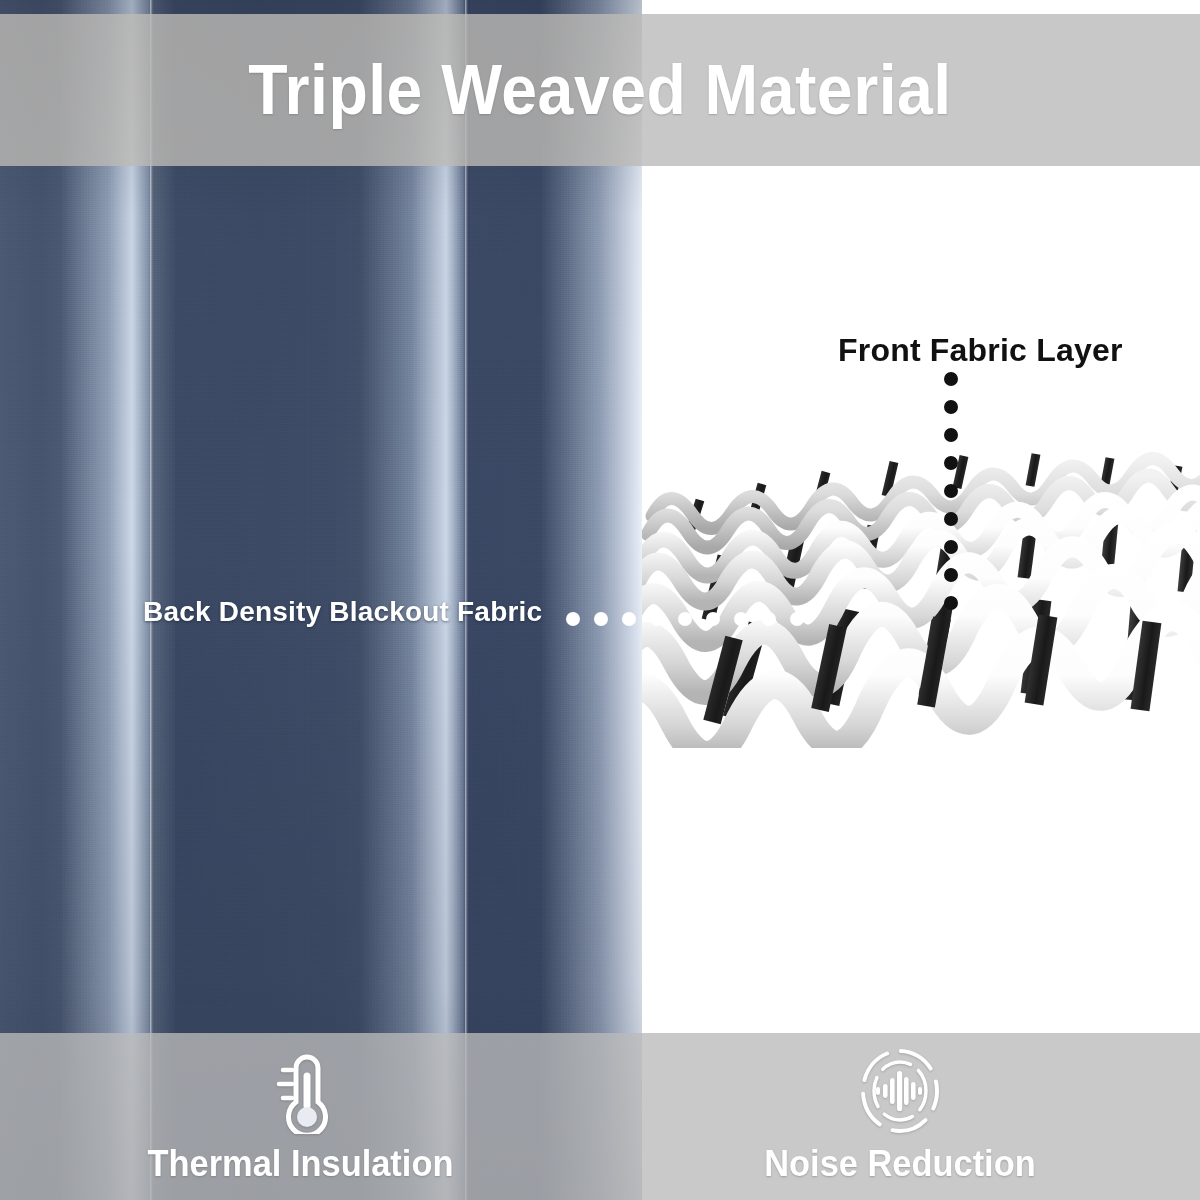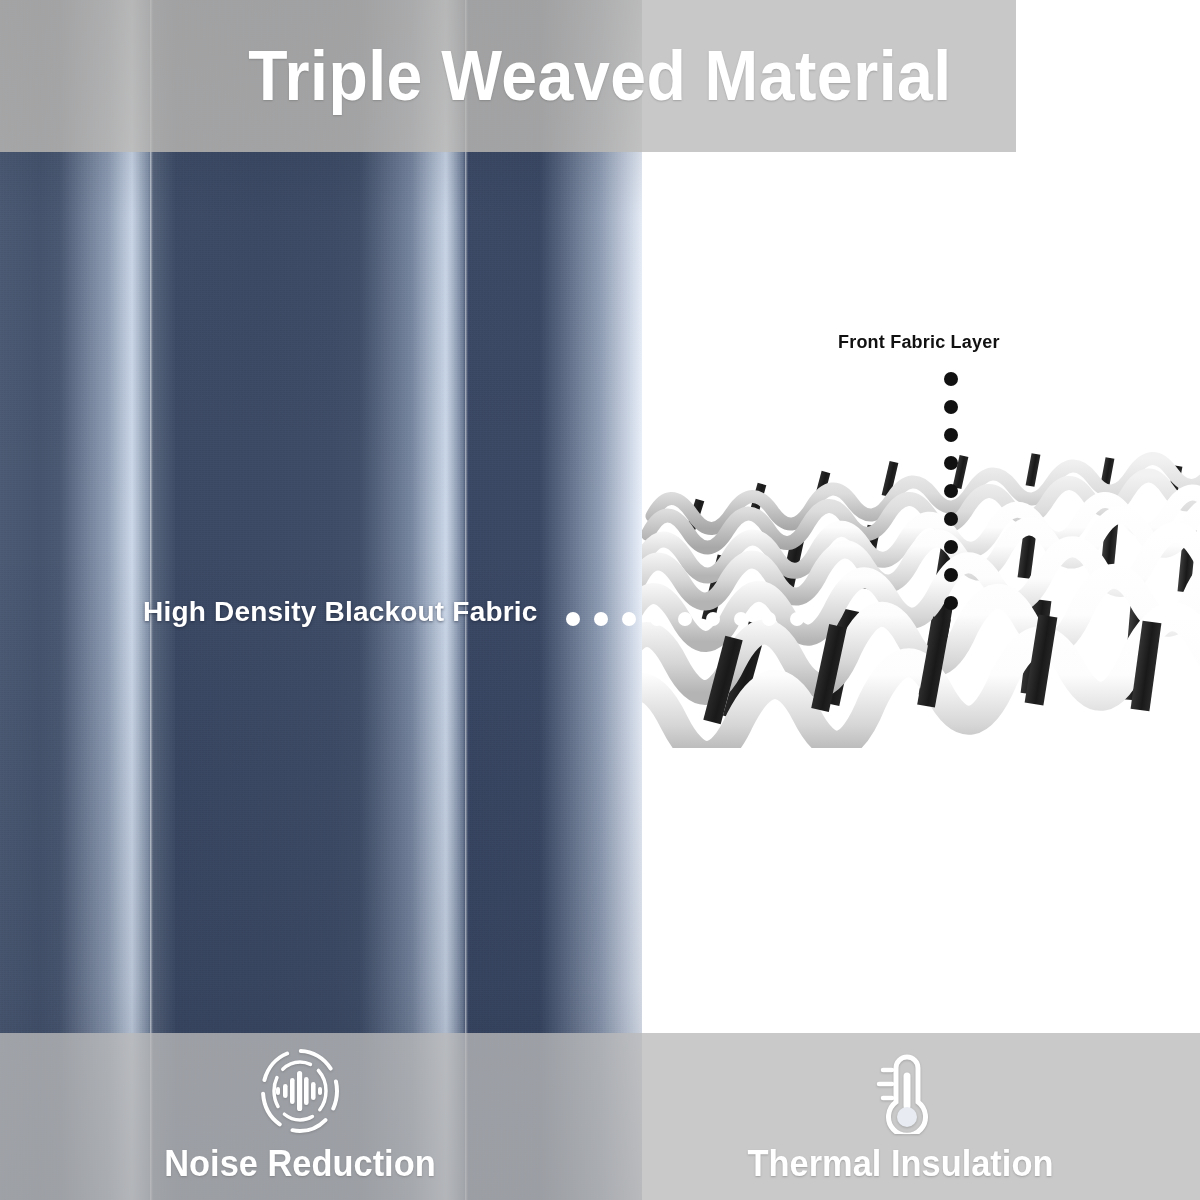--- a/index.html
+++ b/index.html
@@ -84,21 +84,21 @@
 
   
   .weave-wrap{
     position:absolute;left:642px;top:0;width:558px;height:1200px;
     background:#ffffff;overflow:hidden;
   }
   .weave-svg{position:absolute;left:-30px;top:388px;width:620px;height:360px;}
 
   
   .title-band{
-    position:absolute;left:0;top:0;width:1016px;height:152px;
+    position:absolute;left:0;top:14px;width:1200px;height:152px;
     background:rgba(186,186,186,.80);
     backdrop-filter:saturate(.2);
   }
   .title-band .title{
     position:absolute;left:0;top:0;width:1200px;height:152px;
     display:flex;align-items:center;justify-content:center;
     color:#ffffff;
     font-size:70px;
     font-weight:bold;
     letter-spacing:.5px;
@@ -131,21 +131,21 @@
     font-size:37px;
     font-weight:bold;
     white-space:nowrap;
     transform:scaleX(.93);
     text-shadow:0 1px 2px rgba(80,80,80,.35);
   }
 
   
   .lbl-front{
     position:absolute;left:838px;top:332px;
-    color:#111111;font-size:18px;font-weight:bold;white-space:nowrap;
+    color:#111111;font-size:32px;font-weight:bold;white-space:nowrap;
     letter-spacing:.2px;
   }
   .lbl-back{
     position:absolute;left:840px;top:820px;
     color:#111111;font-size:27px;font-weight:bold;white-space:nowrap;
     letter-spacing:.2px;
   }
   .lbl-blackout{
     position:absolute;left:143px;top:596px;
     color:#ffffff;font-size:28px;font-weight:bold;white-space:nowrap;
@@ -281,39 +281,55 @@
     <i></i>
     <i></i>
     <i></i>
     <i></i>
     <i></i>
     <i></i>
     <i></i>
   </div>
 
 
-  <div class="lbl-blackout">High Density Blackout Fabric</div>
+  <div class="lbl-blackout">Back Density Blackout Fabric</div>
 
   <div class="dots-h">
     <i></i>
     <i></i>
     <i></i>
     <i></i>
     <i></i>
     <i></i>
     <i></i>
     <i></i>
     <i></i>
   </div>
 
   <div class="title-band">
     <div class="title">Triple Weaved Material</div>
   </div>
 
   <div class="feature-bar">
+
+    <div class="feature">
+      <div class="ficon">
+        <svg width="78" height="86" viewBox="0 0 78 86">
+          <g fill="none" stroke="#ffffff" stroke-width="5" stroke-linecap="round">
+            <path d="M46 9 a11 11 0 0 1 11 11 v34 a18.5 18.5 0 1 1 -22 0 V20 a11 11 0 0 1 11 -11 z"></path>
+            <line x1="46" y1="28" x2="46" y2="58" stroke-width="7"></line>
+            <line x1="22" y1="22" x2="31" y2="22" stroke-width="4.5"></line>
+            <line x1="18" y1="36" x2="31" y2="36" stroke-width="4.5"></line>
+            <line x1="22" y1="50" x2="31" y2="50" stroke-width="4.5"></line>
+          </g>
+          <circle cx="46" cy="69" r="10" fill="#e8ecf2"></circle>
+        </svg>
+      </div>
+      <div class="flabel">Thermal Insulation</div>
+    </div>
 
     <div class="feature">
       <div class="ficon">
         <svg width="86" height="88" viewBox="0 0 86 88">
           <g fill="none" stroke="#ffffff" stroke-width="4" stroke-linecap="round">
 
             <ellipse cx="43" cy="44" rx="37" ry="40" stroke-dasharray="36 14" stroke-dashoffset="18"></ellipse>
 
             <ellipse cx="43" cy="44" rx="26" ry="29" stroke-width="3.5" stroke-dasharray="30 10" stroke-dashoffset="10"></ellipse>
           </g>
@@ -324,32 +340,16 @@
             <rect x="47" y="30" width="4.6" height="28" rx="2.3"></rect>
             <rect x="54" y="35" width="4.6" height="18" rx="2.3"></rect>
             <rect x="19" y="40" width="4" height="8" rx="2"></rect>
             <rect x="61" y="40" width="4" height="8" rx="2"></rect>
           </g>
         </svg>
       </div>
       <div class="flabel">Noise Reduction</div>
     </div>
 
-    <div class="feature">
-      <div class="ficon">
-        <svg width="78" height="86" viewBox="0 0 78 86">
-          <g fill="none" stroke="#ffffff" stroke-width="5" stroke-linecap="round">
-            <path d="M46 9 a11 11 0 0 1 11 11 v34 a18.5 18.5 0 1 1 -22 0 V20 a11 11 0 0 1 11 -11 z"></path>
-            <line x1="46" y1="28" x2="46" y2="58" stroke-width="7"></line>
-            <line x1="22" y1="22" x2="31" y2="22" stroke-width="4.5"></line>
-            <line x1="18" y1="36" x2="31" y2="36" stroke-width="4.5"></line>
-            <line x1="22" y1="50" x2="31" y2="50" stroke-width="4.5"></line>
-          </g>
-          <circle cx="46" cy="69" r="10" fill="#e8ecf2"></circle>
-        </svg>
-      </div>
-      <div class="flabel">Thermal Insulation</div>
-    </div>
-
 
   </div>
 
 </div>
 
 </body></html>

